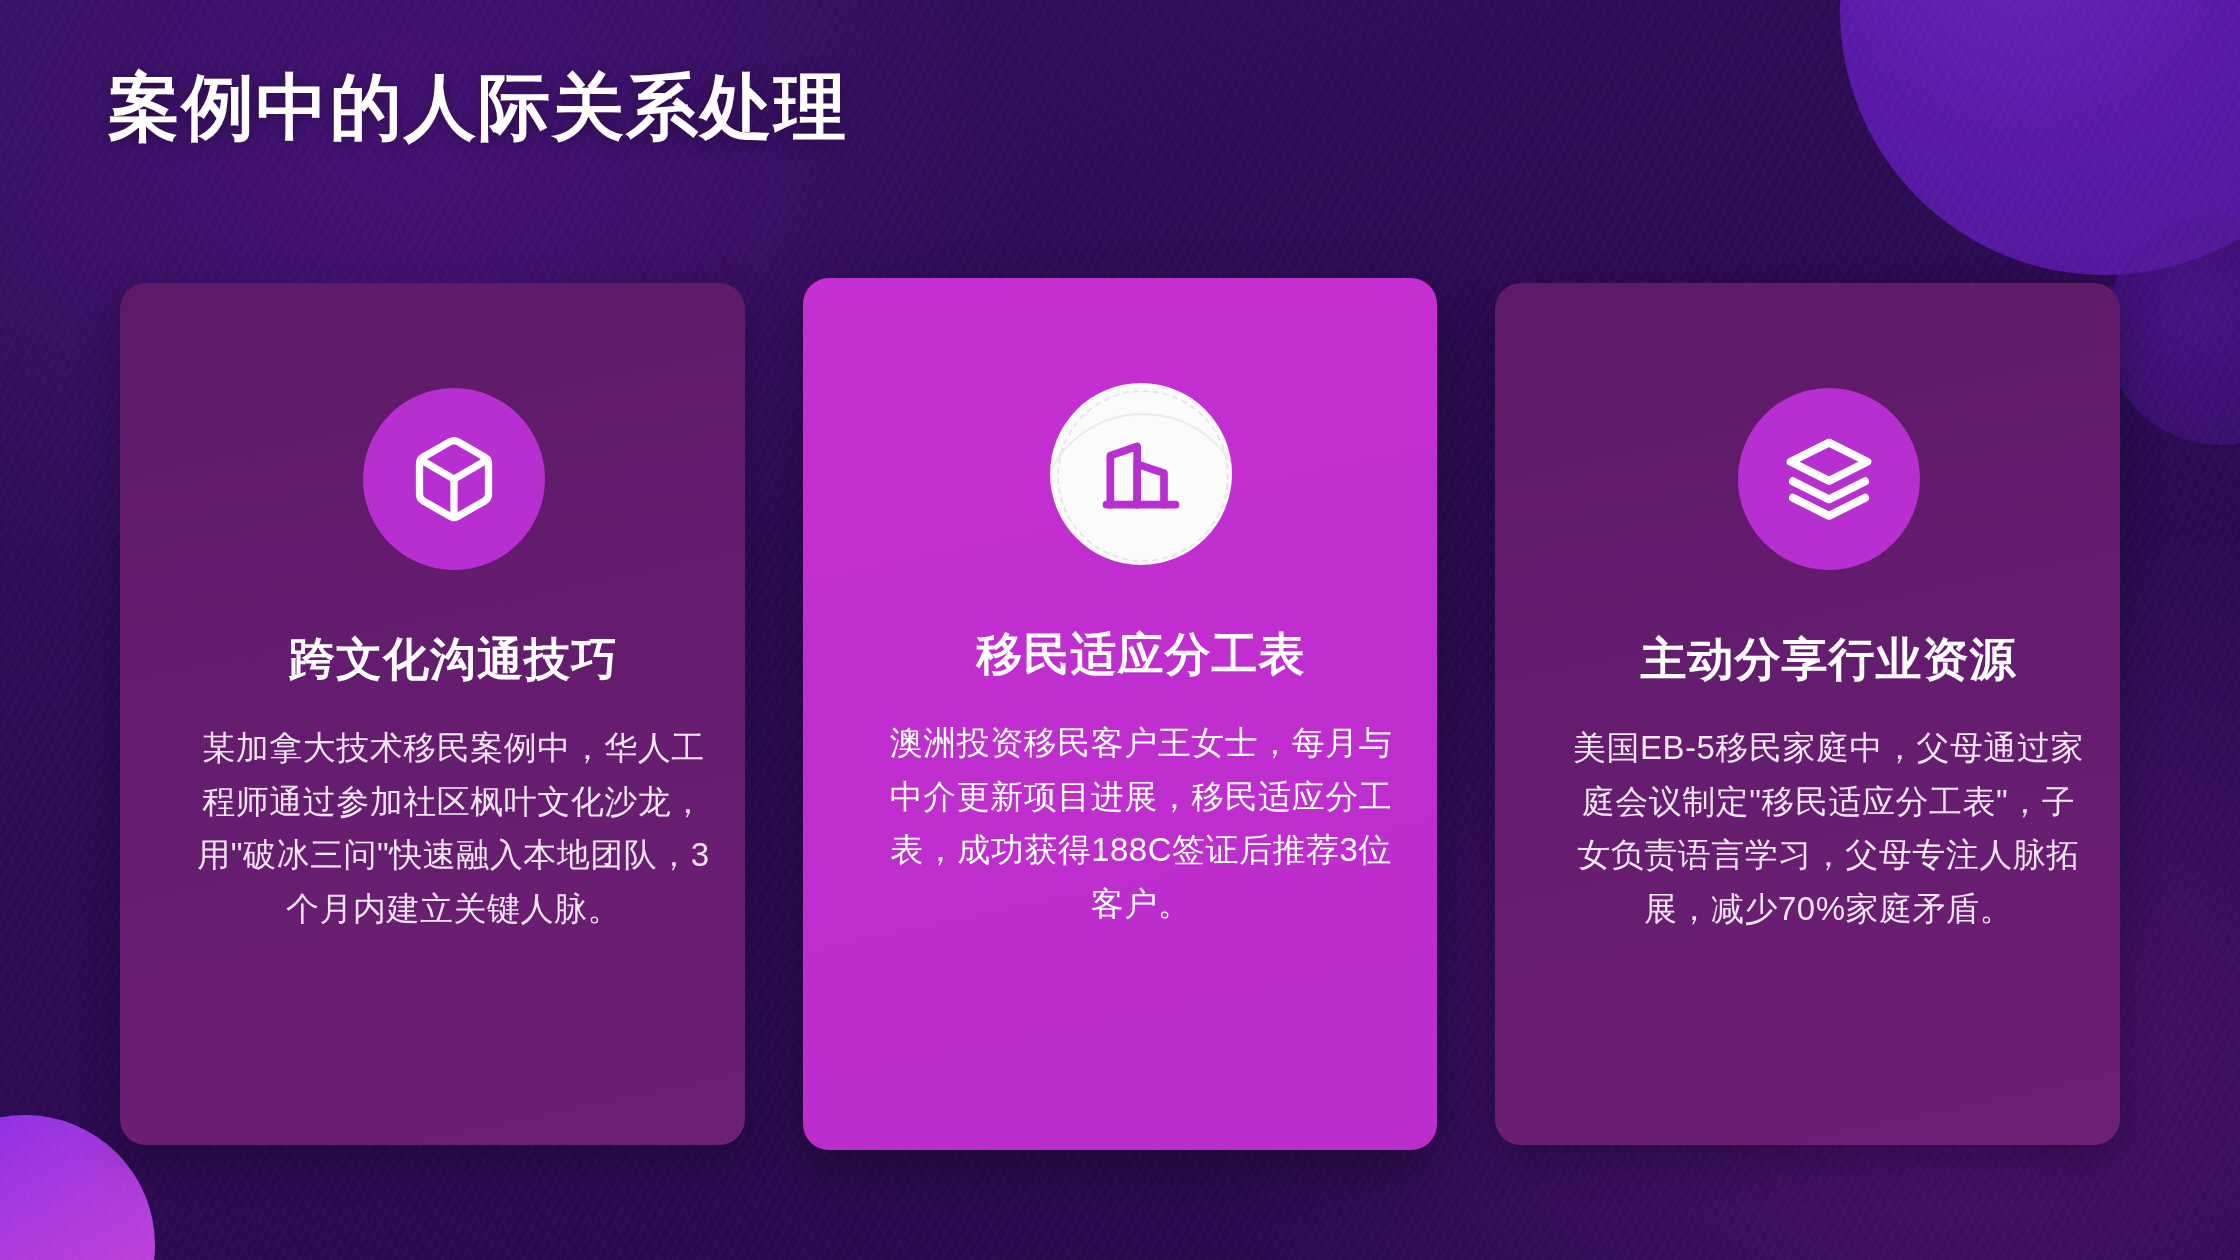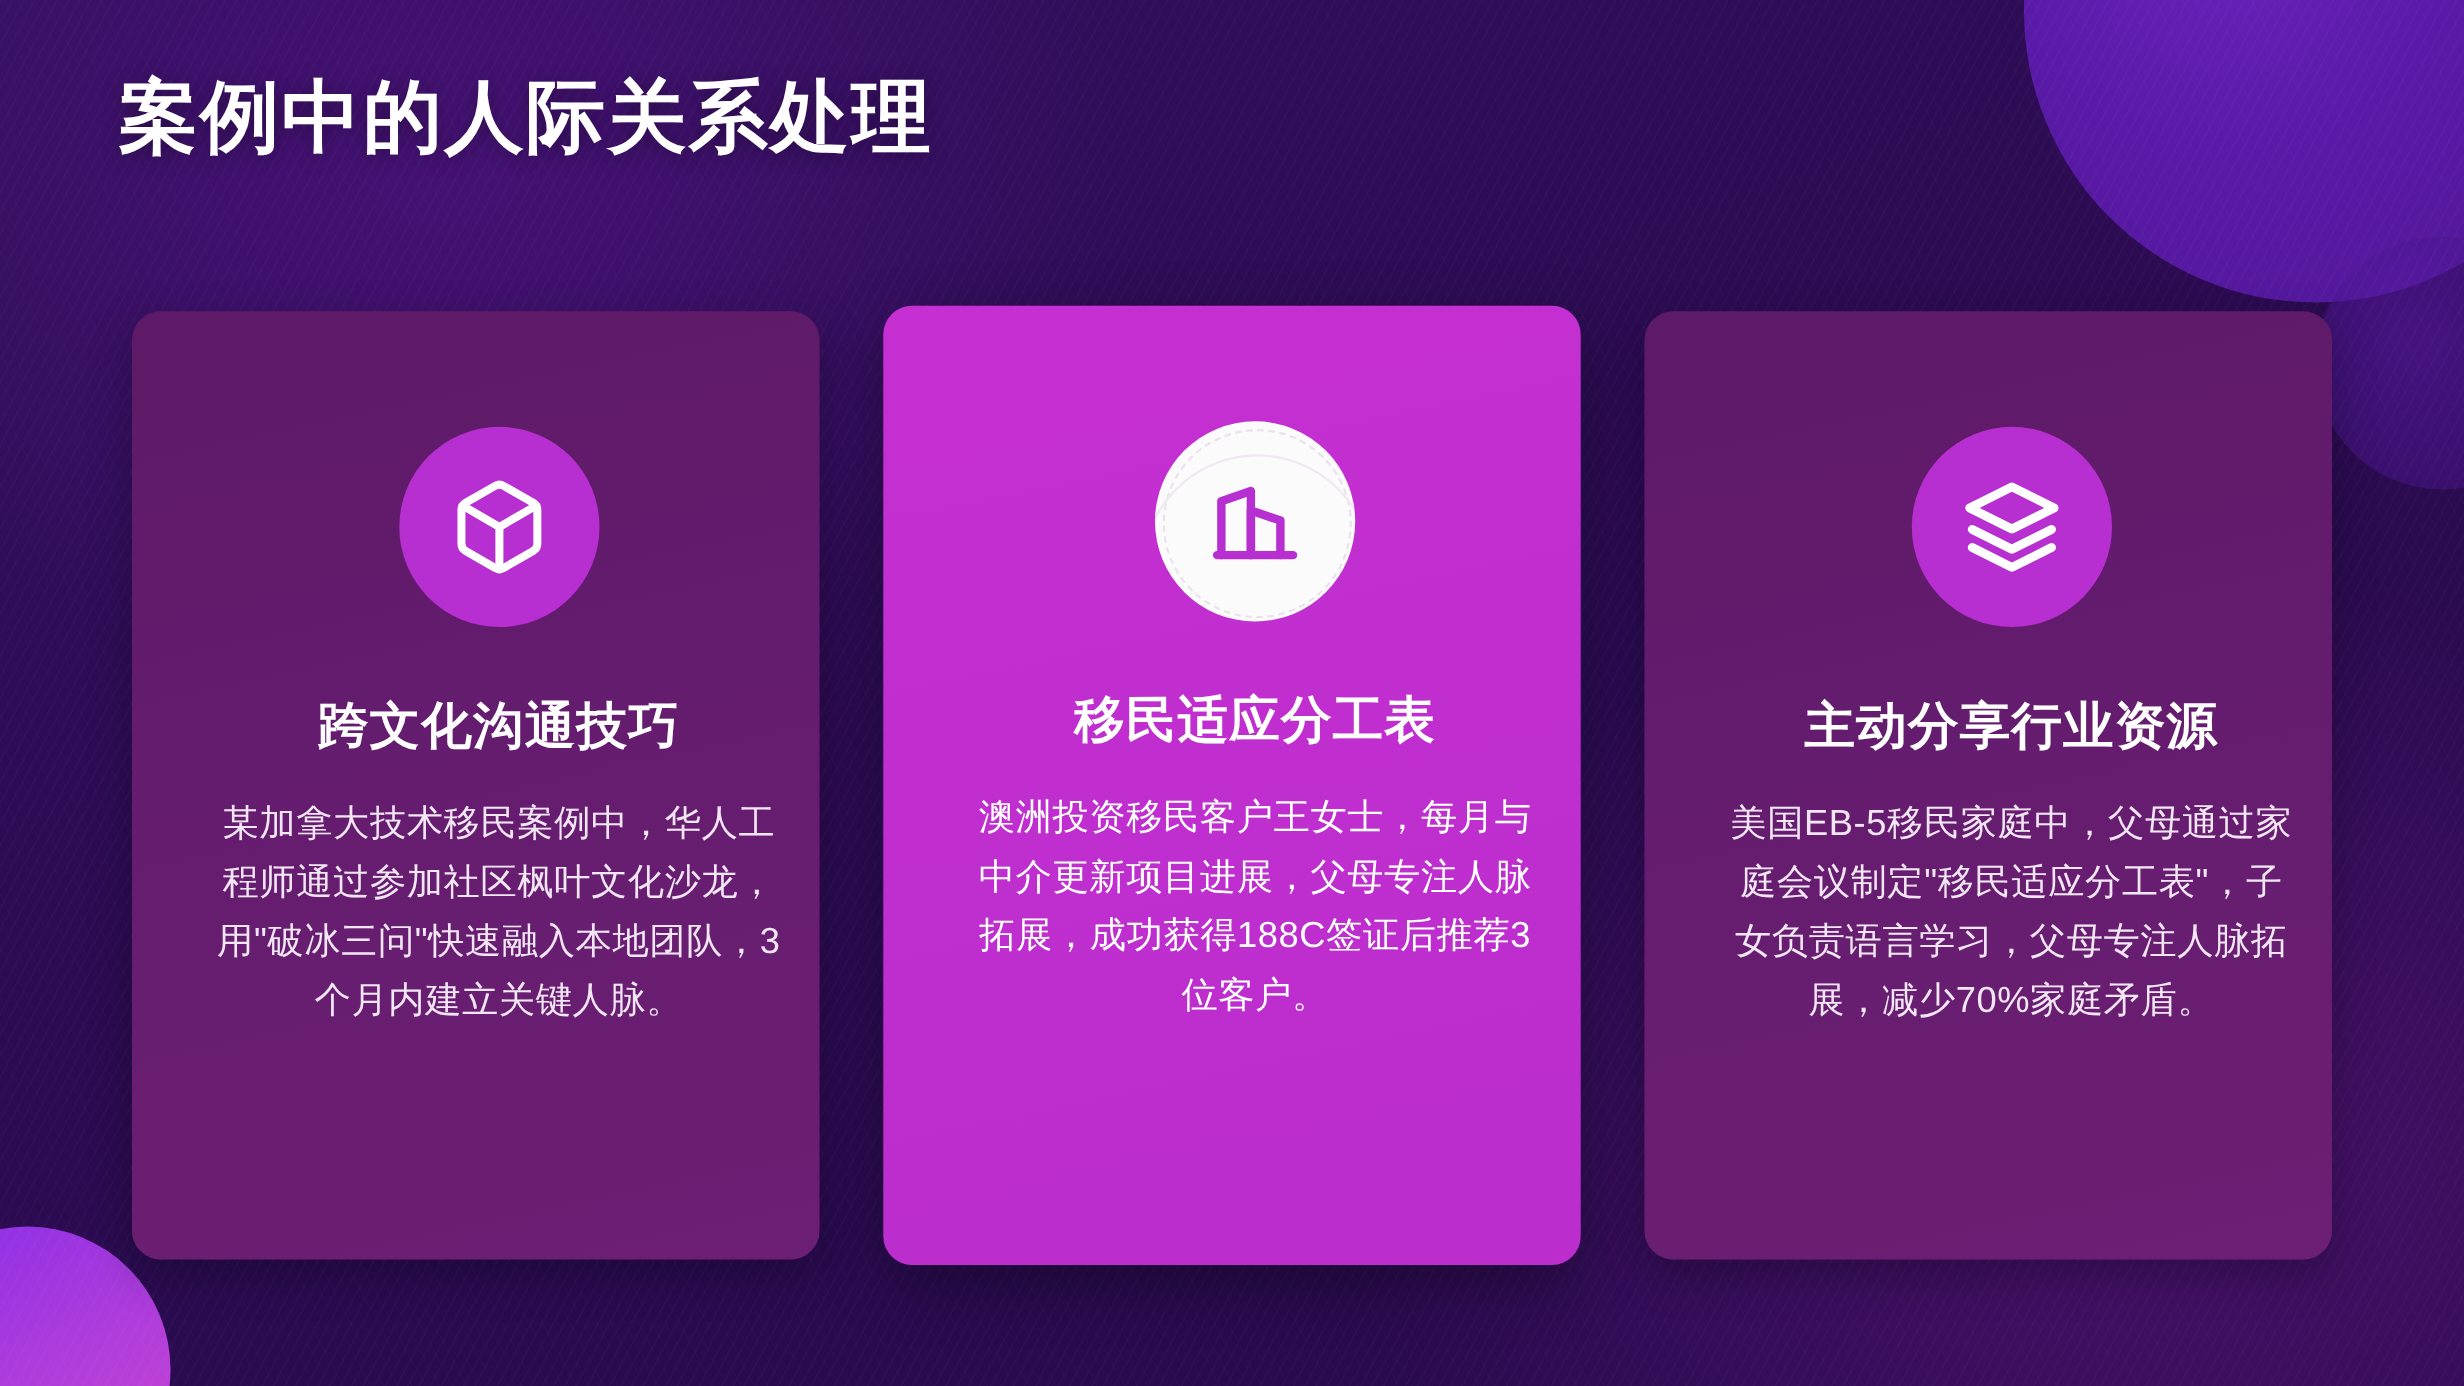--- a/index.html
+++ b/index.html
@@ -170,21 +170,21 @@
   <div class="card center">
     <div class="icon-wrap">
       <span class="wm"></span>
       <svg viewBox="0 0 24 24" fill="none" stroke="#b72fd0" stroke-width="2" stroke-linecap="round" stroke-linejoin="round">
         <path d="M4 20V7.2l7-2.4V20"></path>
         <path d="M11 20V9.4l7 2.4V20"></path>
         <path d="M3 20h18"></path>
       </svg>
     </div>
     <div class="card-title">移民适应分工表</div>
-    <div class="card-body">澳洲投资移民客户王女士，每月与中介更新项目进展，父母专注人脉拓展，成功获得188C签证后推荐3位客户。</div>
+    <div class="card-body">澳洲投资移民客户王女士，每月与中介更新项目进展，移民适应分工表，成功获得188C签证后推荐3位客户。</div>
   </div>
 
   <div class="card side">
     <div class="icon-wrap">
       <svg viewBox="0 0 24 24" fill="none" stroke="#ffffff" stroke-width="2.1" stroke-linecap="round" stroke-linejoin="round">
         <polygon points="12 2.5 22 7.5 12 12.5 2 7.5 12 2.5"></polygon>
         <polyline points="2.6 12.6 12 17.3 21.4 12.6"></polyline>
         <polyline points="2.6 16.9 12 21.6 21.4 16.9"></polyline>
       </svg>
     </div>

